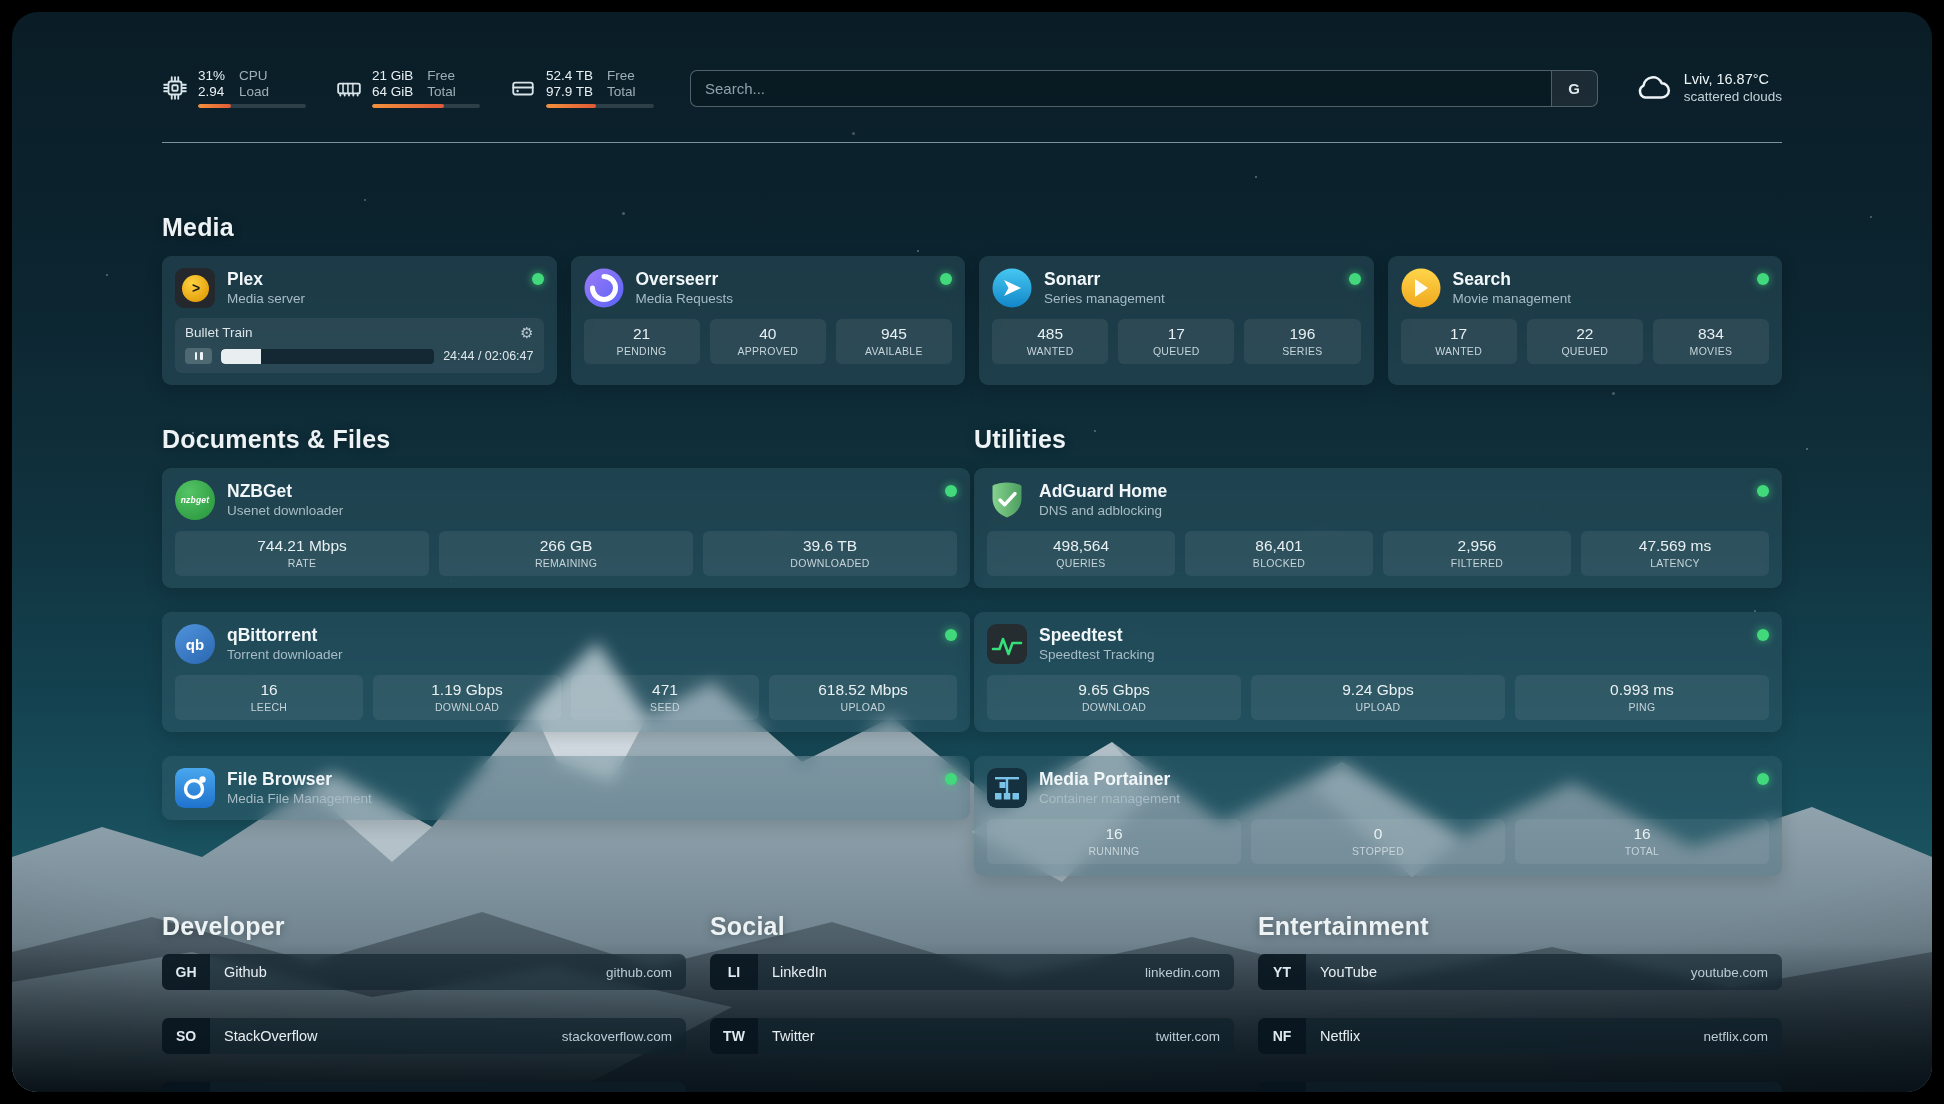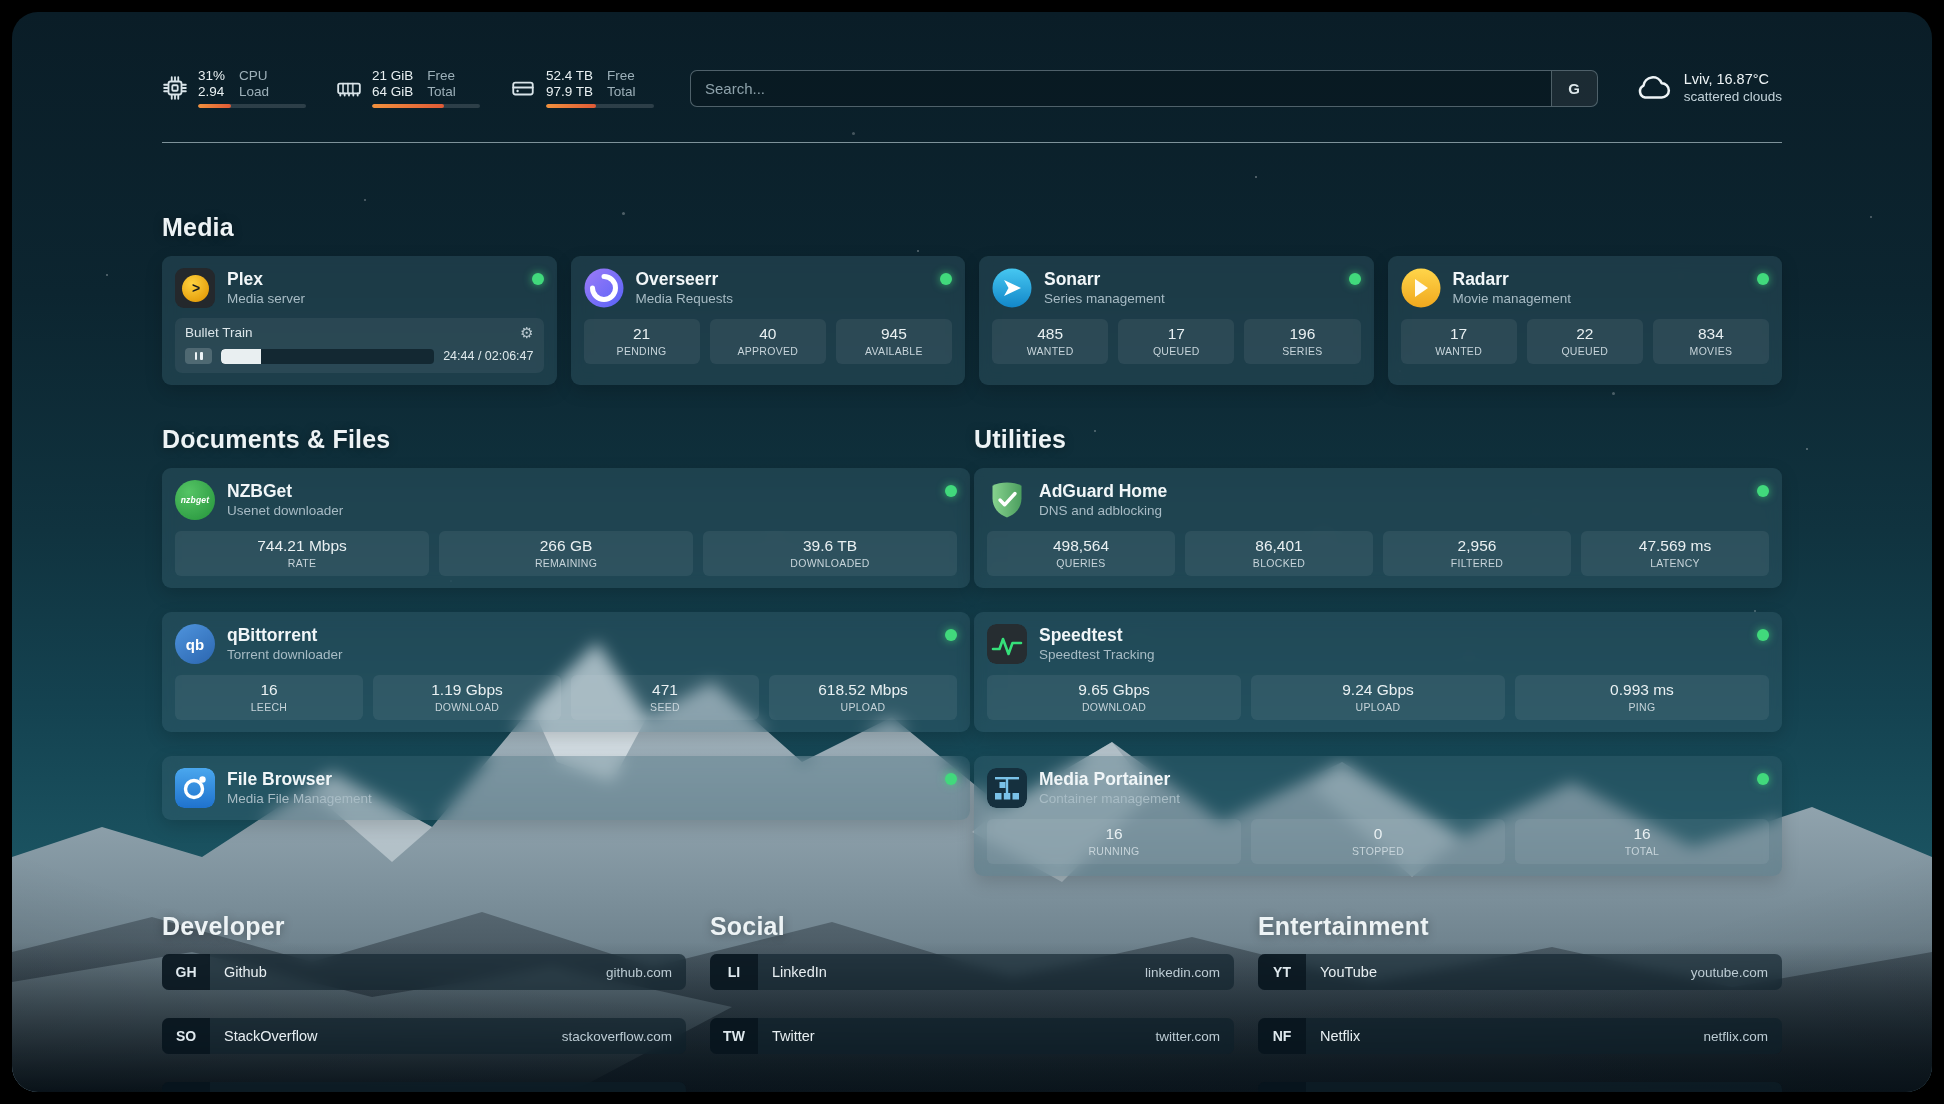--- a/index.html
+++ b/index.html
@@ -344,21 +344,21 @@
                     <linearGradient id="rdg" x1="0" y1="0" x2="0" y2="1">
                       <stop offset="0" stop-color="#ffd54a"></stop>
                       <stop offset="1" stop-color="#f0a81e"></stop>
                     </linearGradient>
                   </defs>
                   <circle cx="20" cy="20" r="19.5" fill="url(#rdg)"></circle>
                   <path d="M14 11l13 9-13 9z" fill="#fff" opacity=".95"></path>
                 </svg>
               </span>
               <div class="svc-titles">
-       <span class="svc-name">Radarr</span>
+       <span class="svc-name">Search</span>
        <span class="svc-sub">Movie management</span>
      </div>
               <span class="status-dot" style="background:#41d97c"></span>
             </div>
             <div class="svc-stats">
               <div class="stat">
            <span class="stat-value">17</span>
            <span class="stat-label">WANTED</span>
          </div>
               <div class="stat">

